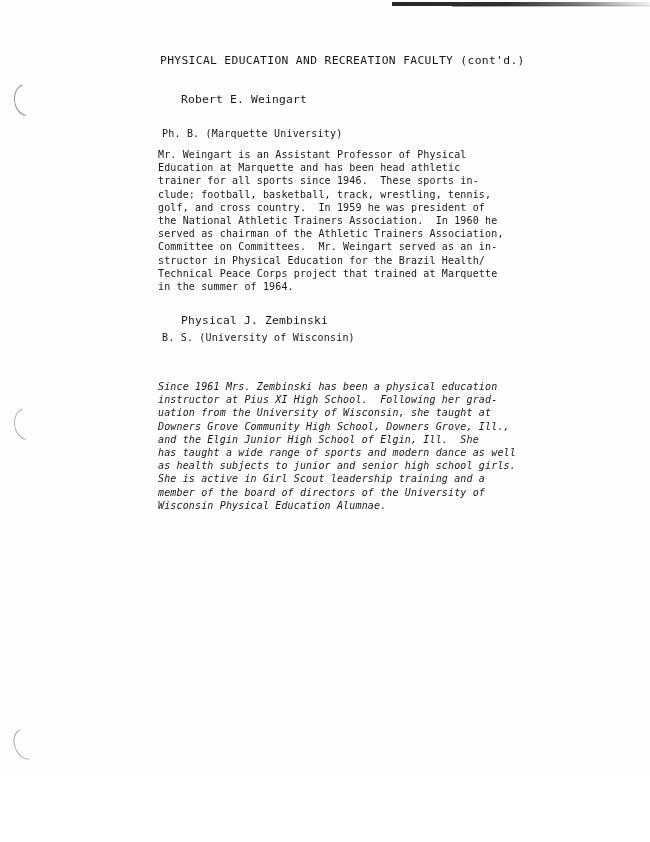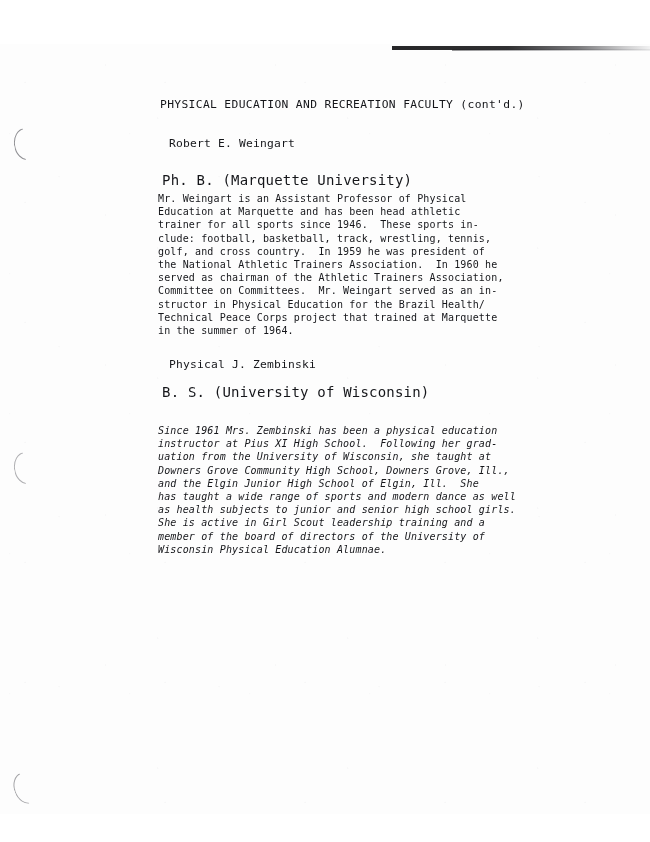--- a/index.html
+++ b/index.html
@@ -8,21 +8,20 @@
     background: #ffffff;
   }
   .page {
     position: relative;
     width: 650px;
     height: 770px;
     background: #fdfdfd;
     overflow: hidden;
     font-family: "DejaVu Sans Mono", "Liberation Mono", monospace;
     color: #15161a;
-    margin-top: 44px;
   }
   
   .scan-edge-top {
     position: absolute;
     top: 2px;
     left: 392px;
     width: 258px;
     height: 4px;
     background: linear-gradient(to right,
         rgba(20,20,22,0.92) 0%,
@@ -61,46 +60,46 @@
     position: absolute;
     top: 54px;
     left: 160px;
     font-size: 11.3px;
     letter-spacing: 0.35px;
     white-space: pre;
   }
   .entry { position: absolute; left: 0; width: 100%; }
   .entry-name {
     position: absolute;
-    left: 147px;
+    left: 159px;
     font-size: 11.3px;
     letter-spacing: 0.2px;
     white-space: pre;
     padding-left: 22px;
   }
   .entry-degree {
     position: absolute;
     left: 162px;
-    font-size: 14px;
+    font-size: 10px;
     letter-spacing: 0.2px;
     white-space: pre;
   }
   .entry-body {
     position: absolute;
     left: 158px;
     font-size: 10px;
     line-height: 13.2px;
     letter-spacing: 0.15px;
     white-space: pre;
   }
   .entry-1 .entry-name   { top: 93px; }
   .entry-1 .entry-degree { top: 128px; }
   .entry-1 .entry-body   { top: 148px; }
   .entry-2 .entry-name   { top: 314px; }
-  .entry-2 .entry-degree { top: 340px; }
+  .entry-2 .entry-degree { top: 332px; }
   .entry-2 .entry-body   { top: 380px; font-style: italic; }
 
   .page-number {
     position: absolute;
     top: 730px;
     left: 0;
     width: 650px;
     text-align: center;
     font-size: 11.3px;
     letter-spacing: 0.6px;

